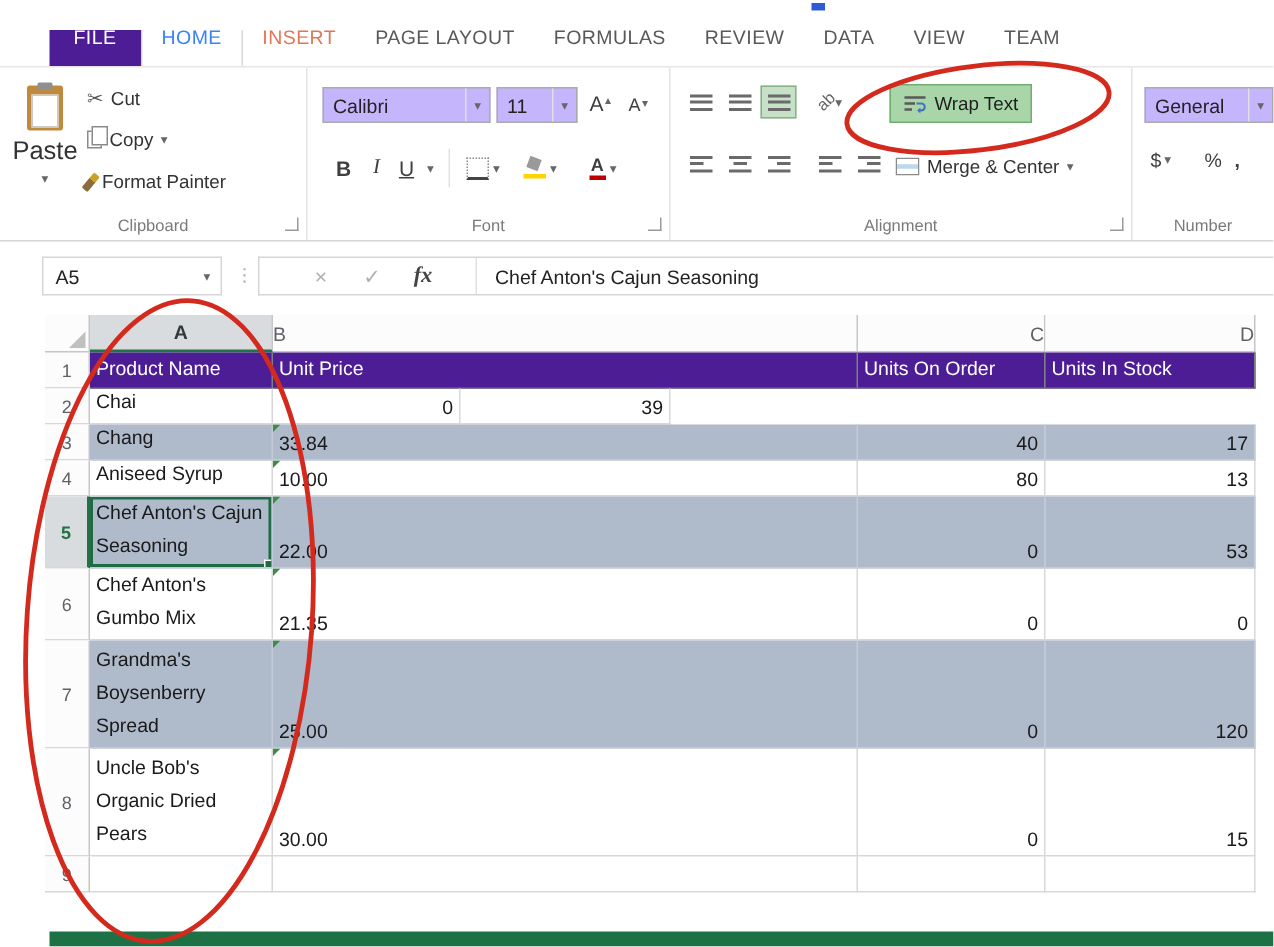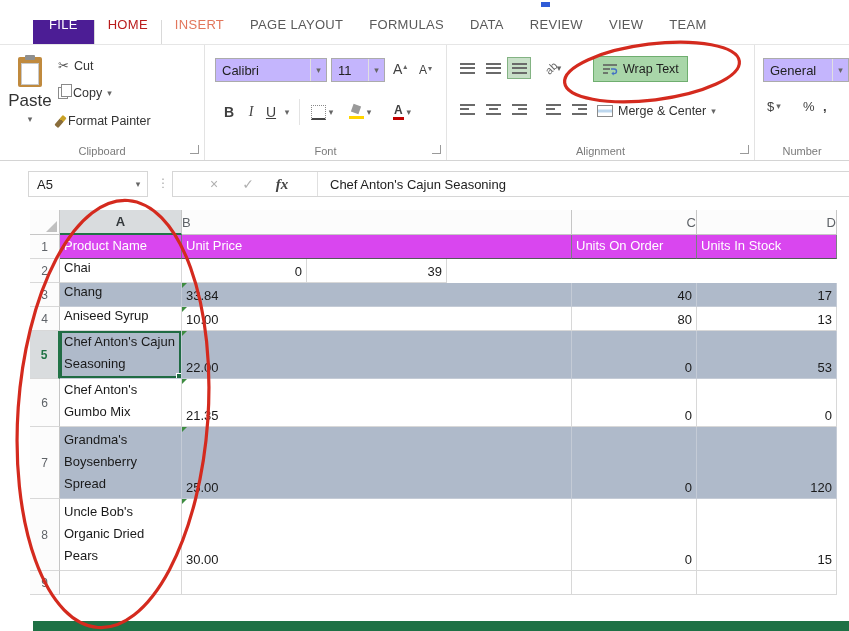--- a/index.html
+++ b/index.html
@@ -3,21 +3,21 @@
 <meta charset="utf-8">
 <style>
   *{margin:0;padding:0;box-sizing:border-box}
   html,body{width:849px;height:631px;background:#fff;font-family:"Liberation Sans",sans-serif;overflow:hidden}
   .stage{position:absolute;top:0;left:0;width:849px;height:631px;background:#fff;overflow:hidden}
 
   
   .tabbar{position:absolute;top:20px;left:0;width:849px;height:24px;overflow:hidden;display:flex;align-items:flex-start;padding-left:33px}
   .tab{height:40px;margin-top:-16px;display:flex;align-items:center;padding:0 13px;font-size:13px;color:#595959;letter-spacing:.3px;white-space:nowrap;cursor:default}
   .tab.file{background:#4c1d95;color:#fff;padding:0 16px}
-  .tab.active{color:#b91c1c;background:#fff;border-left:1px solid #d9d9d9;border-right:1px solid #d9d9d9}
+  .tab.active{color:#3b82f6;background:#fff;border-left:1px solid #d9d9d9;border-right:1px solid #d9d9d9}
   .tab.accent{color:#e2765b}
   .bluemark{position:absolute;left:541px;top:2px;width:9px;height:5px;background:#2f5bd7}
 
   
   .ribbon{position:absolute;top:44px;left:0;width:849px;height:117px;background:#fff;border-top:1px solid #e6e6e6;border-bottom:1px solid #d4d4d4}
   .group{position:absolute;top:0;height:100%;border-right:1px solid #e3e3e3}
   .grouplabel{position:absolute;bottom:3px;left:0;width:100%;text-align:center;font-size:11px;color:#7a7a7a}
   .launcher{position:absolute;right:5px;bottom:6px;width:9px;height:9px;border-right:1px solid #9a9a9a;border-bottom:1px solid #9a9a9a}
   .dd{font-size:9px;color:#666;line-height:1}
   .combo{position:absolute;height:24px;border:1px solid #ababab;background:#c4b5fd;display:flex;align-items:center;font-size:13px;color:#222}
@@ -89,21 +89,21 @@
   .rowhdr.cur{background:#d9dcde;color:#217346;font-weight:bold;border-right:2px solid #217346}
   .colhdr{border-right:1px solid #c6c6c6;border-bottom:1px solid #c6c6c6;background:#fcfcfc;color:#5f6368;font-size:13px;display:flex;align-items:center;justify-content:center;cursor:default}
   .colhdr.selcol{background:#d9dcde;color:#33383b;font-weight:bold;border-bottom:2px solid #217346}
   .corner{width:30px;flex:0 0 30px;background:#fcfcfc;border-right:1px solid #c6c6c6;border-bottom:1px solid #c6c6c6;position:relative;cursor:default}
   .cornertri{position:absolute;right:2px;bottom:2px;width:0;height:0;border-bottom:11px solid #c0c0c0;border-left:11px solid transparent}
   .cell{position:relative;border-right:1px solid #d8d8d8;border-bottom:1px solid #d8d8d8;display:flex;align-items:flex-end;padding:1px 4px 3px;color:#1a1a1a;cursor:default;overflow:hidden}
   .cA{width:122px;flex:0 0 122px;line-height:22px}
   .cB{width:390px;flex:0 0 390px;justify-content:flex-start}
   .cC{width:125px;flex:0 0 125px;justify-content:flex-end}
   .cD{width:140px;flex:0 0 140px;justify-content:flex-end}
-  .hdrrow .cell{background:#d946ef;color:#fff;border-right-color:#7b7f83;border-bottom-color:#55585b;align-items:center}
+  .hdrrow .cell{background:#4c1d95;color:#fff;border-right-color:#7b7f83;border-bottom-color:#55585b;align-items:center}
   .hdrrow .cC,.hdrrow .cD{justify-content:flex-start}
   .shaded .cell{background:#afbaca;border-right-color:#c4cbd6;border-bottom-color:#c4cbd6}
   .gtri{position:absolute;top:0;left:0;width:0;height:0;border-top:5px solid #3d8c40;border-right:5px solid transparent}
   .sel{box-shadow:inset 0 0 0 2px #1f6b43}
   .fillhandle{position:absolute;right:0;bottom:0;width:5px;height:5px;background:#1f6b43;border-left:1px solid #fff;border-top:1px solid #fff}
 
   
   .statusbar{position:absolute;left:33px;right:0;bottom:0;height:10px;background:#1e7145}
 
   
@@ -115,22 +115,22 @@
 <div class="stage">
 
   <div class="bluemark"></div>
 
   <div class="tabbar">
     <div class="tab file">FILE</div>
     <div class="tab active">HOME</div>
     <div class="tab accent">INSERT</div>
     <div class="tab">PAGE LAYOUT</div>
     <div class="tab">FORMULAS</div>
+    <div class="tab">REVIEW</div>
     <div class="tab">DATA</div>
-    <div class="tab">REVIEW</div>
     <div class="tab">VIEW</div>
     <div class="tab">TEAM</div>
   </div>
 
   <div class="ribbon">
 
     <div class="group g-clip">
       <div class="pastebtn">
         <span class="clipicon"></span>
         <span class="lbl">Paste</span>

